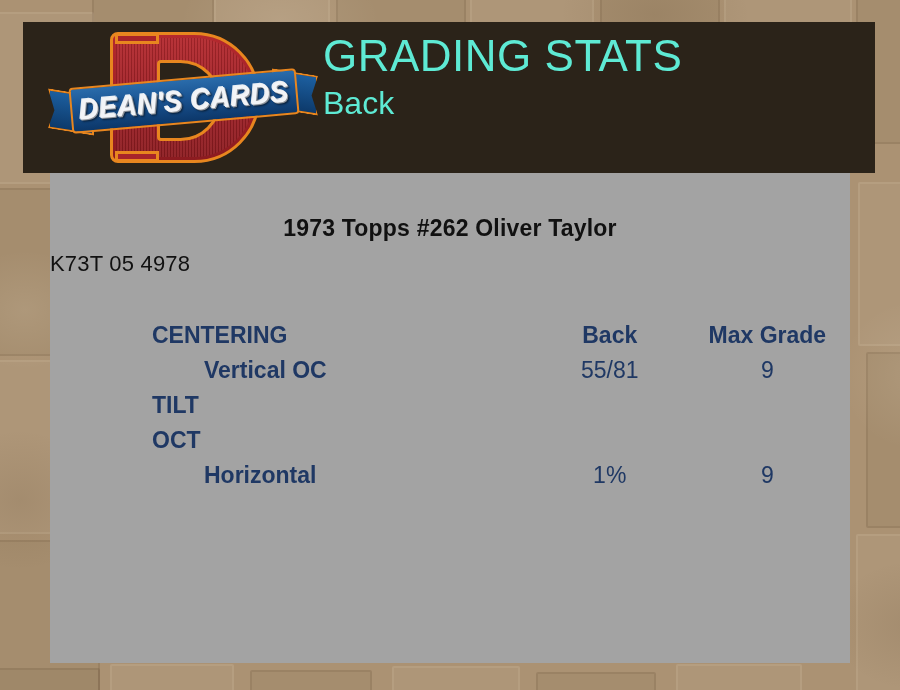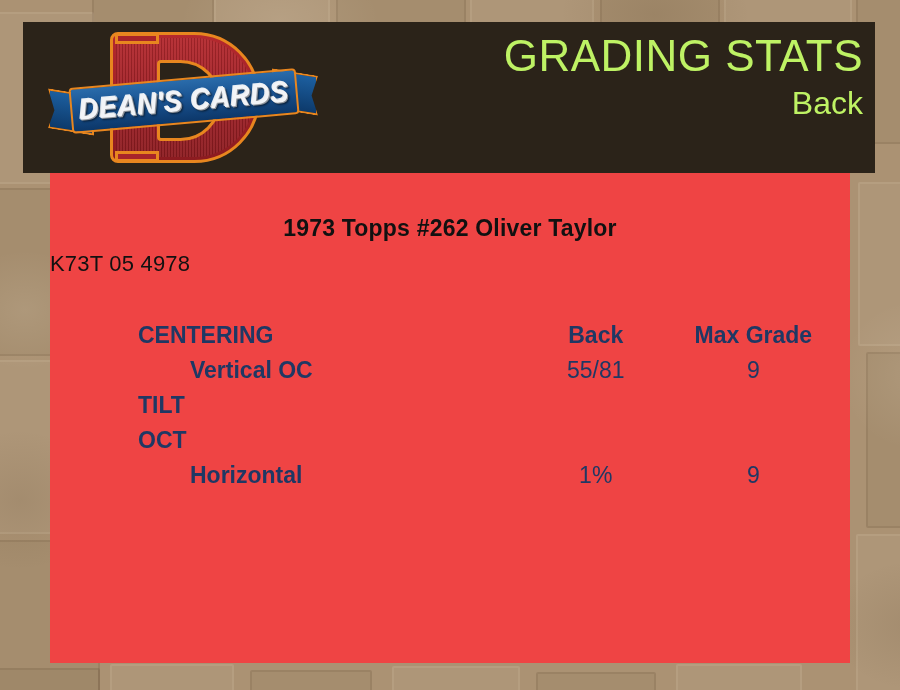--- a/index.html
+++ b/index.html
@@ -171,22 +171,22 @@
       -1px -1px 0 rgba(255,255,255,0.9);
     transform: scaleY(1.08);
   }
 
   
   #header-titles {
     position: absolute;
     left: 300px;
     top: 8px;
     width: 540px;
-    text-align: right;
-    color: #bef264;
+    text-align: left;
+    color: #5eead4;
   }
   #header-title {
     font-size: 44px;
     font-weight: normal;
     line-height: 1.18;
     letter-spacing: 0.5px;
   }
   #header-subtitle {
     font-size: 32px;
     font-weight: normal;
@@ -194,21 +194,21 @@
     margin-top: 2px;
   }
 
   
   #content-panel {
     position: absolute;
     left: 50px;
     top: 173px;
     width: 800px;
     height: 490px;
-    background: #ef4444;
+    background: #a3a3a3;
     z-index: 2;
   }
 
   #card-title {
     margin: 42px 0 0 0;
     text-align: center;
     font-size: 23px;
     font-weight: bold;
     color: #111111;
     letter-spacing: 0.2px;
@@ -217,21 +217,21 @@
     margin: 9px 0 0 0;
     font-size: 22px;
     font-weight: normal;
     color: #111111;
     letter-spacing: 0.2px;
   }
 
   
   #stats-table {
     position: absolute;
-    left: 88px;
+    left: 102px;
     top: 145px;
     width: 690px;
     border-collapse: collapse;
     color: #1f3864;
   }
   #stats-table td {
     padding: 0;
     height: 35px;
     vertical-align: middle;
     font-size: 23px;

